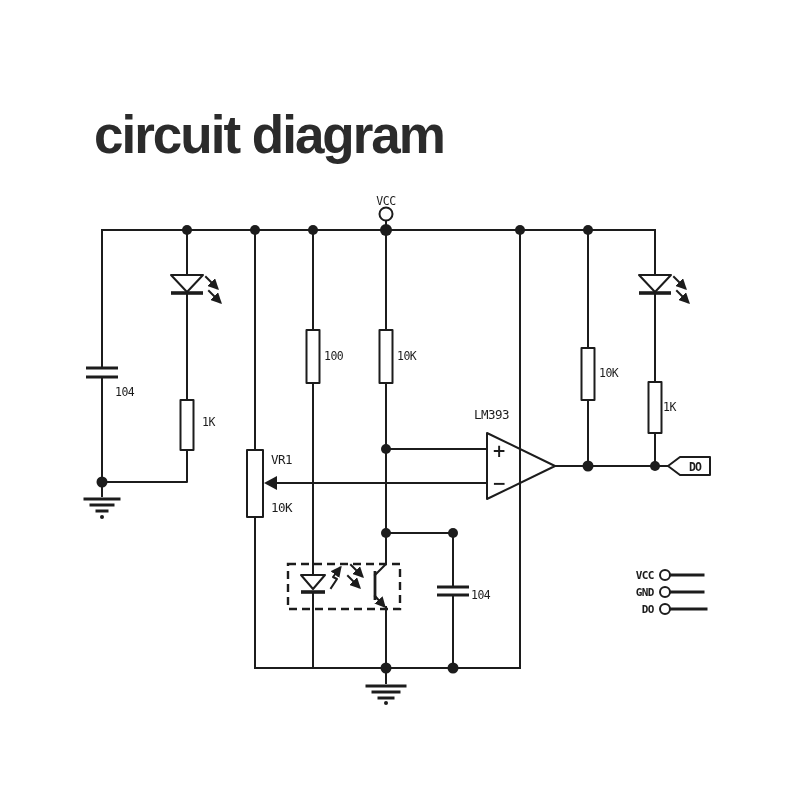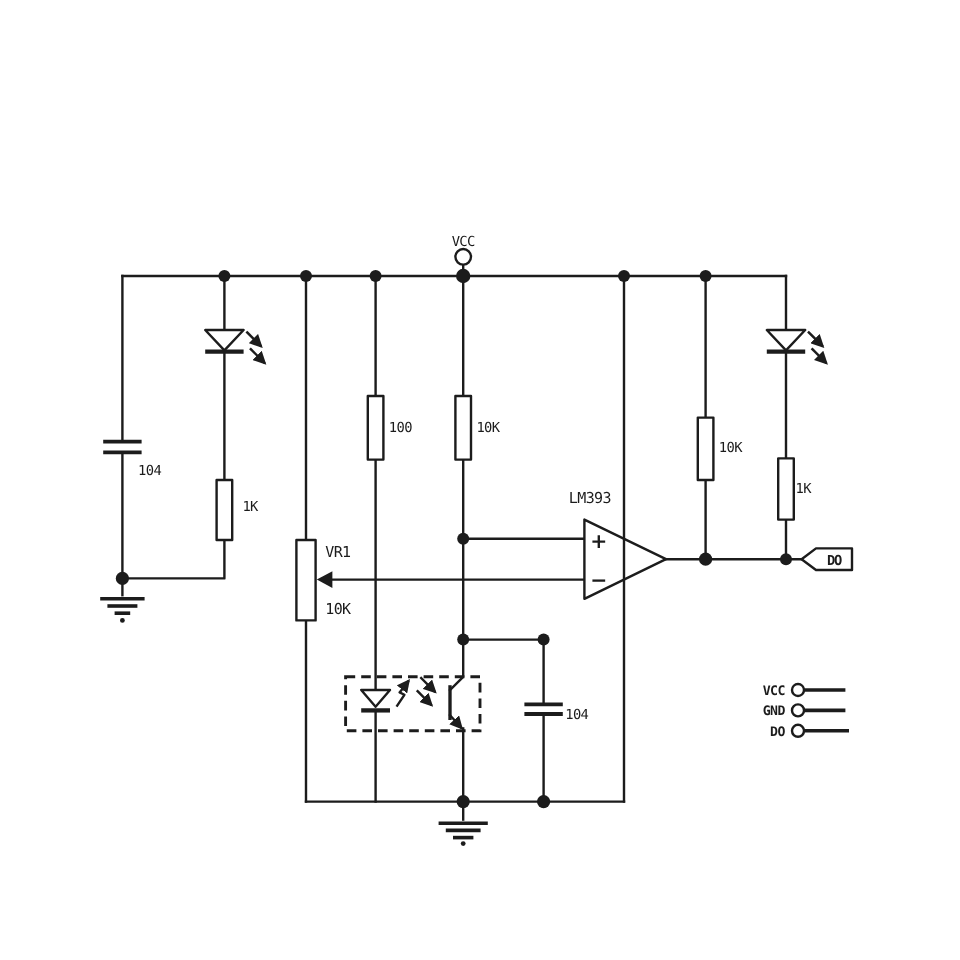--- a/index.html
+++ b/index.html
@@ -37,20 +37,21 @@
   .svg-label{font-family:"DejaVu Sans Mono",monospace;font-size:11.5px;fill:var(--ink);letter-spacing:-0.5px;}
   .svg-label--big{font-size:12.5px;}
   .pin-label{font-family:"DejaVu Sans Mono",monospace;font-weight:bold;font-size:11px;fill:var(--ink);letter-spacing:-0.5px;}
   .sign{font-family:"DejaVu Sans",sans-serif;font-weight:bold;font-size:17px;fill:var(--ink);}
   .tagtext{font-family:"DejaVu Sans Mono",monospace;font-weight:bold;font-size:11.5px;fill:var(--ink);letter-spacing:-1px;}
 </style>
 </head>
 <body>
 
 <div class="page">
+  <h1 class="title">circuit diagram</h1>
 
   <svg width="800" height="800" viewBox="0 0 800 800">
     <defs>
       <marker id="ah" viewBox="0 0 10 10" refX="7.5" refY="5" markerWidth="5.5" markerHeight="5.5" orient="auto-start-reverse">
         <path d="M0,0 L10,5 L0,10 z" style="fill:var(--ink)"></path>
       </marker>
     </defs>
 
     <g>
       <path class="wire" d="M102,230 H655"></path>

